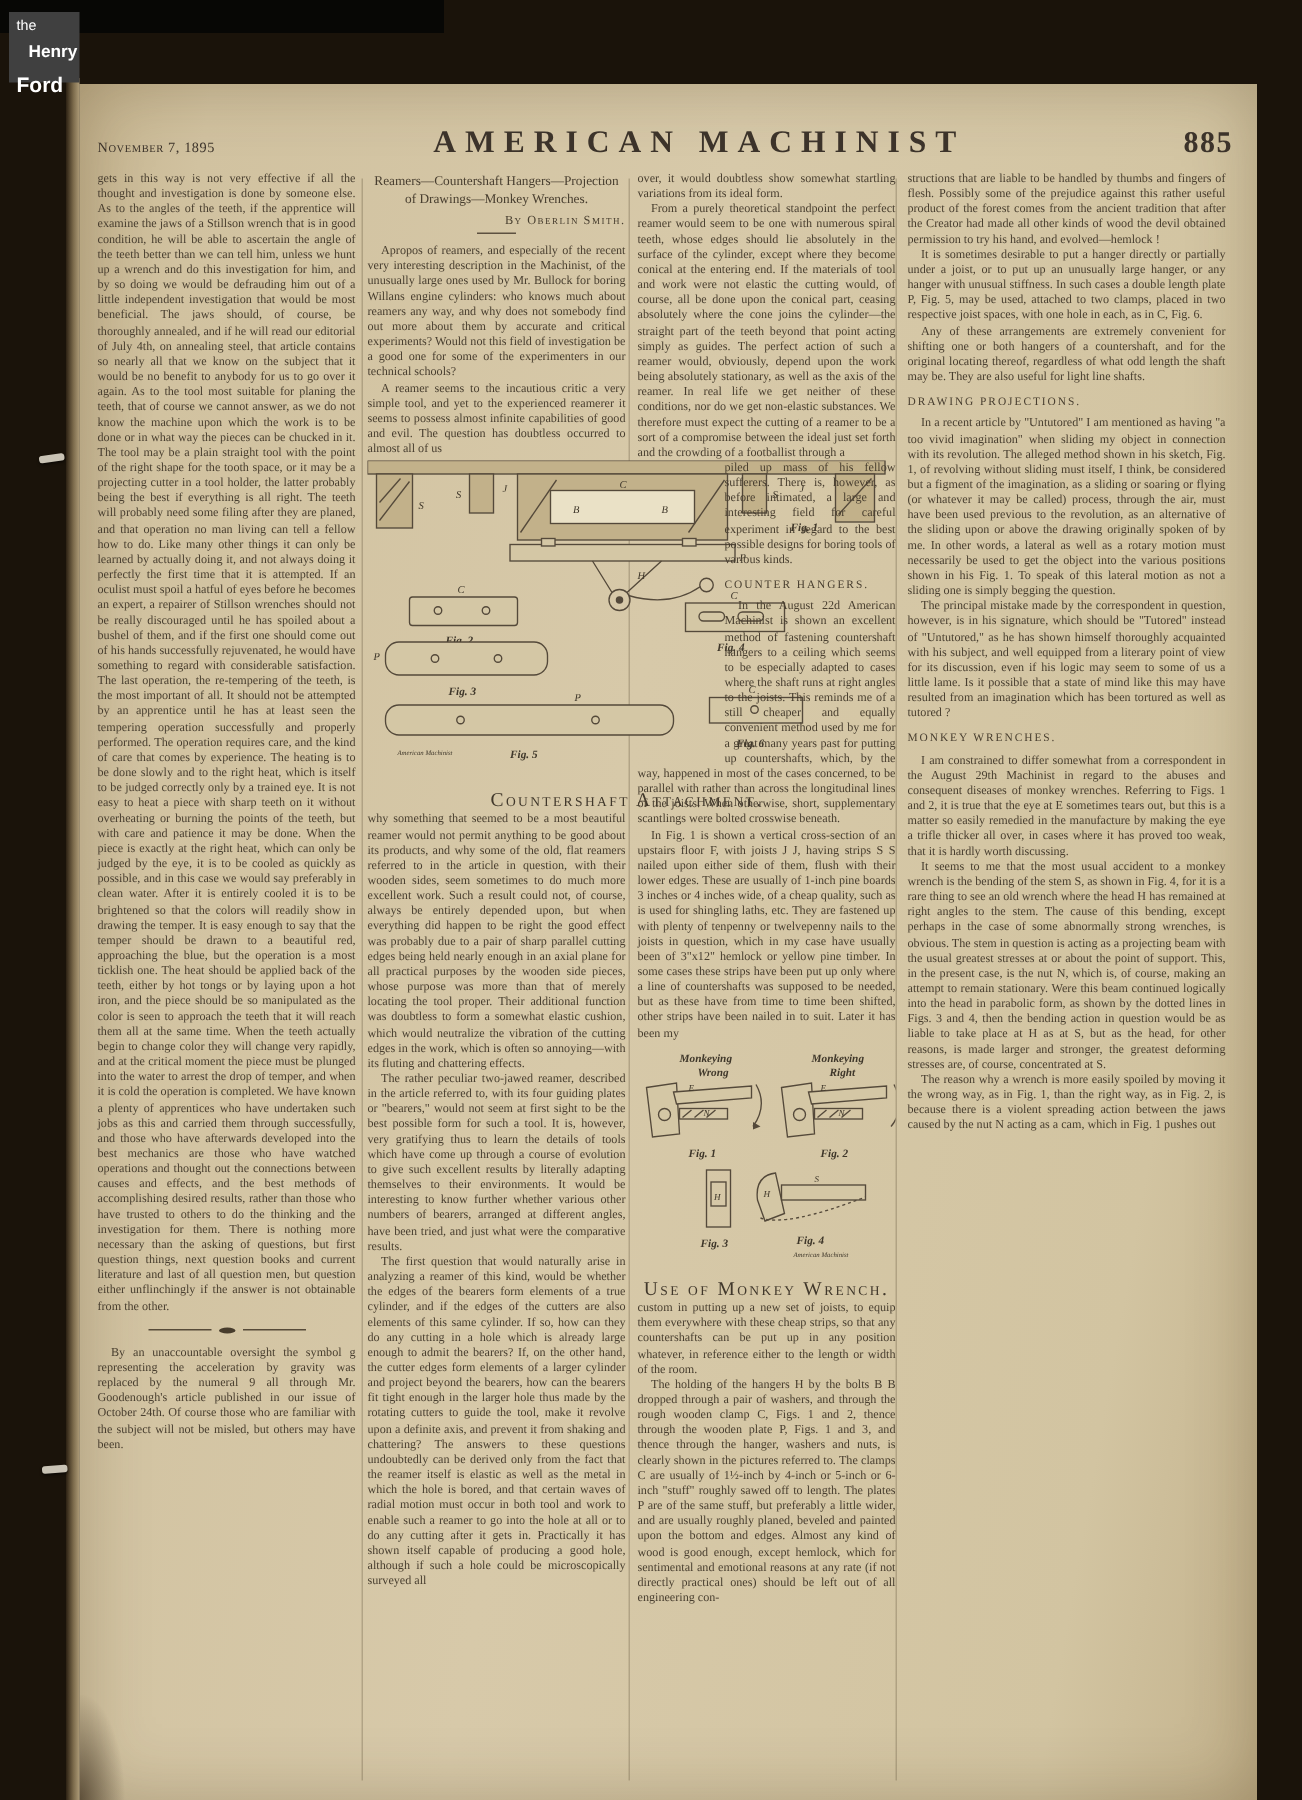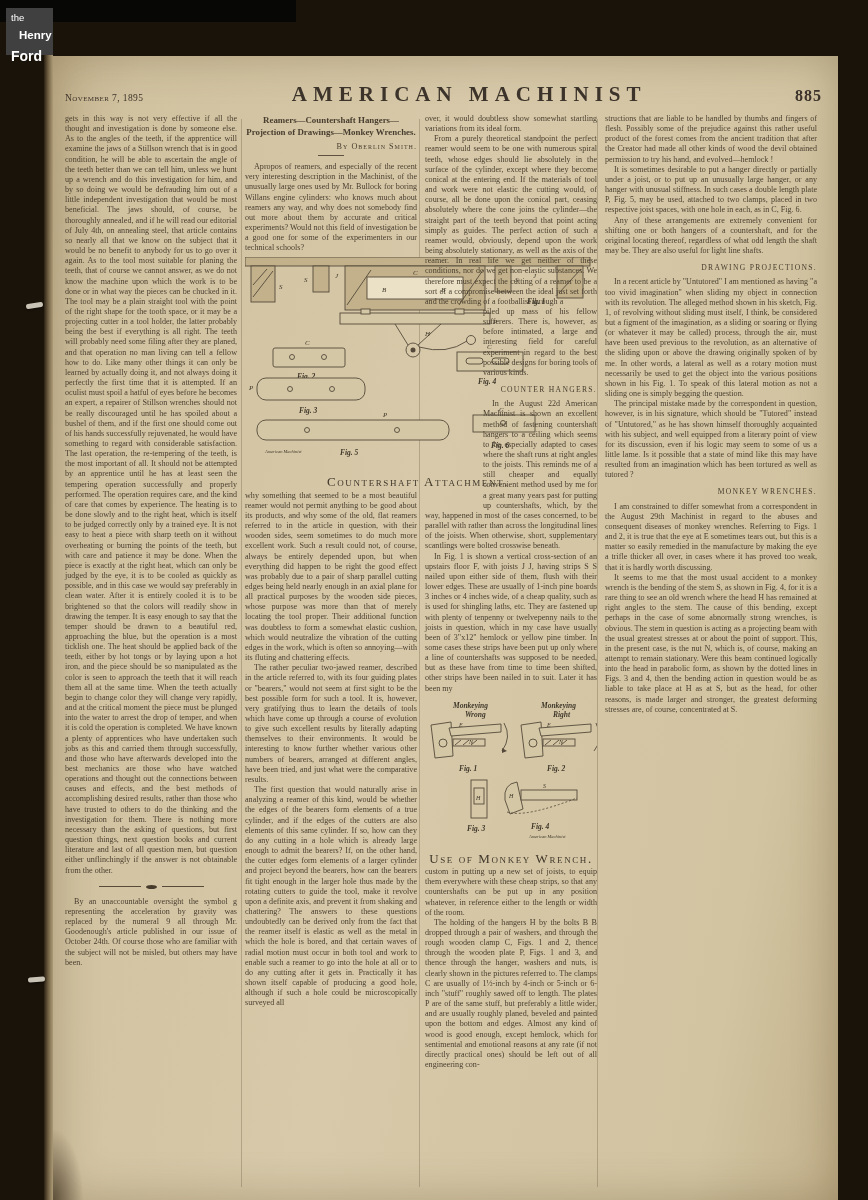--- a/index.html
+++ b/index.html
@@ -17,32 +17,32 @@
   .staple.s1{left:26px;top:303px;transform:rotate(-8deg);}
   .staple.s2{left:28px;top:977px;transform:rotate(-5deg);}
   .paper{position:absolute;left:53px;top:56px;width:785px;height:1144px;overflow:hidden;
         background:linear-gradient(100deg,#c6b590 0%,#d1c2a0 9%,#d7c9a9 45%,#d2c4a1 85%,#c3b28c 100%);
         box-shadow:inset 0 0 46px rgba(70,48,16,.28);}
   .curl{position:absolute;left:0;bottom:0;width:30px;height:70px;
         background:radial-gradient(ellipse at 0% 100%,rgba(35,22,8,.6),transparent 72%);}
   .header{display:flex;justify-content:space-between;align-items:baseline;padding:26px 16px 0 12px;color:#3c332a;}
   .date{font-size:9.5px;font-variant:small-caps;letter-spacing:.4px;}
   .title{font-size:21px;letter-spacing:6px;font-weight:bold;}
-  .pageno{font-size:16px;font-weight:bold;letter-spacing:1px;}
+  .pageno{font-size:20px;font-weight:bold;letter-spacing:1px;}
   .cols{display:flex;gap:8px;padding:7px 0 0 12px;position:relative;color:#483e2f;}
   .vrule{position:absolute;top:12px;width:1px;height:1068px;background:rgba(92,78,56,.30);z-index:1;}
   .vr1{left:188px;} .vr2{left:366px;} .vr3{left:544px;}
   .col{width:172px;font-size:8.1px;line-height:10.15px;text-align:justify;position:relative;z-index:2;}
   .col.c4{width:212px;}
   .col p{margin:0;text-indent:9px;}
   .col p.cont{text-indent:0;}
-  .art-head{font-weight:bold;text-align:center;font-size:8.9px;line-height:11.5px;margin:1px 0 4px;}
+  .art-head{font-weight:normal;text-align:center;font-size:8.9px;line-height:11.5px;margin:1px 0 4px;}
   .byline{text-align:right;font-variant:small-caps;font-size:8.2px;letter-spacing:1px;margin-bottom:3px;}
   .byrule{width:26px;height:1px;background:#5d5140;margin:0 auto 6px;}
-  .subhead{text-align:right;font-size:7.6px;letter-spacing:1.3px;margin:7px 0 4px;font-weight:normal;}
+  .subhead{text-align:left;font-size:7.6px;letter-spacing:1.3px;margin:7px 0 4px;font-weight:normal;}
   .ornament{display:flex;align-items:center;justify-content:center;gap:5px;margin:9px 0 8px;}
   .ornament .bar{width:42px;height:1px;background:#564a38;}
   .ornament .dot{width:11px;height:4px;background:#473c2c;border-radius:50%;}
   .fig-counter{width:346px;height:232px;position:relative;margin:3px 0 2px;z-index:3;}
   .figcap{text-align:center;font-variant:small-caps;font-size:13px;letter-spacing:1.6px;margin-top:1px;color:#41382b;}
   .float-spacer{float:left;width:58px;height:196px;}
   .fig-monkey{width:172px;margin:4px 0 3px;z-index:3;position:relative;}
   svg text{fill:#3f372a;font-family:"Liberation Serif",serif;}
   .figline{stroke:#54493a;stroke-width:.9;fill:none;}
   .wood{fill:#c2b18a;stroke:#54493a;stroke-width:.9;}
@@ -82,20 +82,21 @@
           <span class="bar"></span>
         </div>
         <p>By an unaccountable oversight the symbol g representing the acceleration by gravity was replaced by the numeral 9 all through Mr. Goodenough's article published in our issue of October 24th.  Of course those who are familiar with the subject will not be misled, but others may have been.</p>
       </div>
 
       <div class="col">
         <div class="art-head">Reamers—Countershaft Hangers—Projection of Drawings—Monkey Wrenches.</div>
         <div class="byline">By Oberlin Smith.</div>
         <div class="byrule"></div>
         <p>Apropos of reamers, and especially of the recent very interesting description in the Machinist, of the unusually large ones used by Mr. Bullock for boring Willans engine cylinders: who knows much about reamers any way, and why does not somebody find out more about them by accurate and critical experiments?  Would not this field of investigation be a good one for some of the experimenters in our technical schools?</p>
+        <p>A reamer seems to the incautious critic a very simple tool, and yet to the experienced reamerer it seems to possess almost infinite capabilities of good and evil.  The question has doubtless occurred to almost all of us</p>
 
         <div class="fig-counter">
           <svg width="346" height="216" viewBox="0 0 346 216">
             <rect x="0" y="0" width="345" height="9" class="wood"></rect>
             <rect x="6" y="9" width="24" height="36" class="wood"></rect>
             <line x1="8" y1="40" x2="28" y2="14" class="figline"></line>
             <line x1="8" y1="28" x2="22" y2="12" class="figline"></line>
             <text x="34" y="32" font-size="7" font-style="italic">S</text>
             <rect x="68" y="9" width="16" height="26" class="wood"></rect>
             <text x="59" y="25" font-size="7" font-style="italic">S</text>
@@ -226,18 +227,19 @@
       <div class="col c4">
         <p class="cont">structions that are liable to be handled by thumbs and fingers of flesh.  Possibly some of the prejudice against this rather useful product of the forest comes from the ancient tradition that after the Creator had made all other kinds of wood the devil obtained permission to try his hand, and evolved—hemlock !</p>
         <p>It is sometimes desirable to put a hanger directly or partially under a joist, or to put up an unusually large hanger, or any hanger with unusual stiffness.  In such cases a double length plate P, Fig. 5, may be used, attached to two clamps, placed in two respective joist spaces, with one hole in each, as in C, Fig. 6.</p>
         <p>Any of these arrangements are extremely convenient for shifting one or both hangers of a countershaft, and for the original locating thereof, regardless of what odd length the shaft may be.  They are also useful for light line shafts.</p>
         <div class="subhead">DRAWING PROJECTIONS.</div>
         <p>In a recent article by "Untutored" I am mentioned as having "a too vivid imagination" when sliding my object in connection with its revolution.  The alleged method shown in his sketch, Fig. 1, of revolving without sliding must itself, I think, be considered but a figment of the imagination, as a sliding or soaring or flying (or whatever it may be called) process, through the air, must have been used previous to the revolution, as an alternative of the sliding upon or above the drawing originally spoken of by me.  In other words, a lateral as well as a rotary motion must necessarily be used to get the object into the various positions shown in his Fig. 1.  To speak of this lateral motion as not a sliding one is simply begging the question.</p>
         <p>The principal mistake made by the correspondent in question, however, is in his signature, which should be "Tutored" instead of "Untutored," as he has shown himself thoroughly acquainted with his subject, and well equipped from a literary point of view for its discussion, even if his logic may seem to some of us a little lame.  Is it possible that a state of mind like this may have resulted from an imagination which has been tortured as well as tutored ?</p>
         <div class="subhead">MONKEY WRENCHES.</div>
         <p>I am constrained to differ somewhat from a correspondent in the August 29th Machinist in regard to the abuses and consequent diseases of monkey wrenches.  Referring to Figs. 1 and 2, it is true that the eye at E sometimes tears out, but this is a matter so easily remedied in the manufacture by making the eye a trifle thicker all over, in cases where it has proved too weak, that it is hardly worth discussing.</p>
         <p>It seems to me that the most usual accident to a monkey wrench is the bending of the stem S, as shown in Fig. 4, for it is a rare thing to see an old wrench where the head H has remained at right angles to the stem.  The cause of this bending, except perhaps in the case of some abnormally strong wrenches, is obvious.  The stem in question is acting as a projecting beam with the usual greatest stresses at or about the point of support.  This, in the present case, is the nut N, which is, of course, making an attempt to remain stationary.  Were this beam continued logically into the head in parabolic form, as shown by the dotted lines in Figs. 3 and 4, then the bending action in question would be as liable to take place at H as at S, but as the head, for other reasons, is made larger and stronger, the greatest deforming stresses are, of course, concentrated at S.</p>
+        <p>The reason why a wrench is more easily spoiled by moving it the wrong way, as in Fig. 1, than the right way, as in Fig. 2, is because there is a violent spreading action between the jaws caused by the nut N acting as a cam, which in Fig. 1 pushes out</p>
       </div>
     </div>
 
     <div class="curl"></div>
   </div>
 </div>
 
 </body></html>

